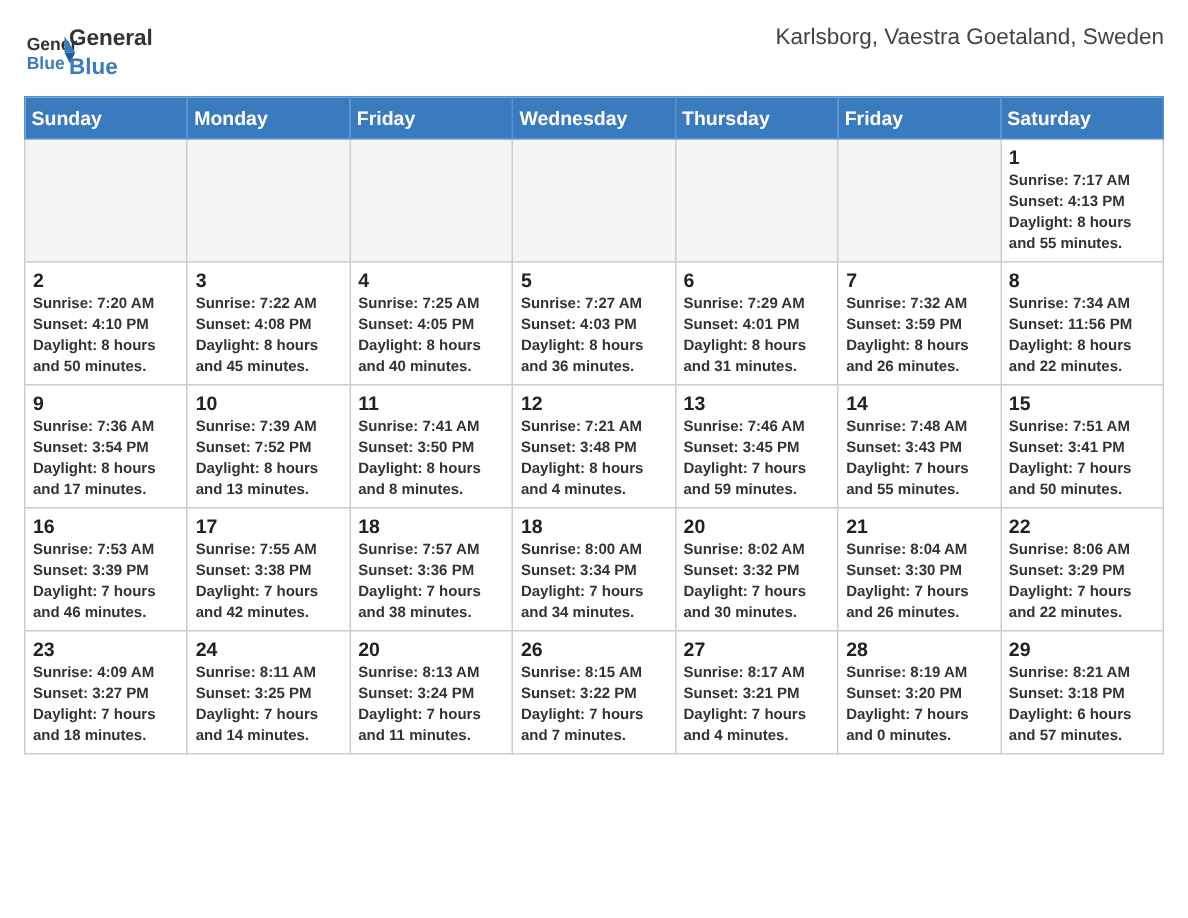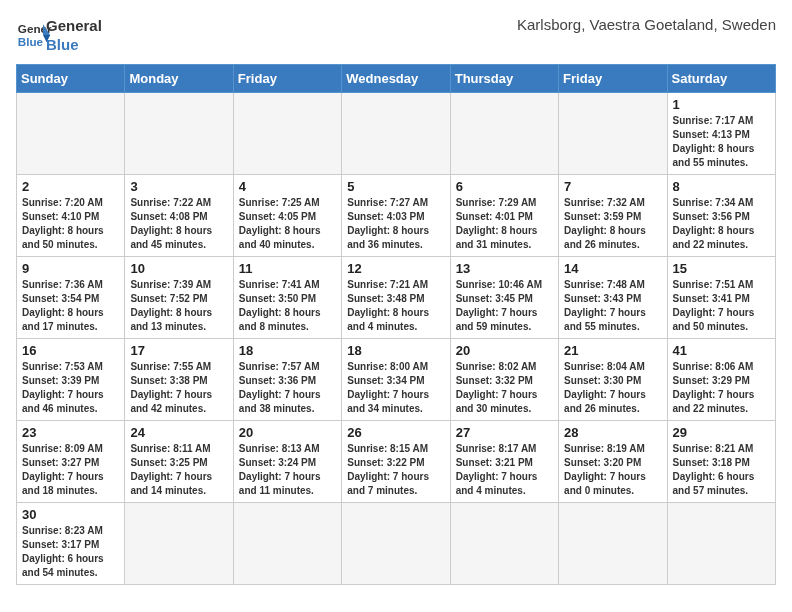--- a/index.html
+++ b/index.html
@@ -170,21 +170,21 @@
         <td>
           <span class="day-num">7</span>
           <div class="day-info">Sunrise: 7:32 AM
 Sunset: 3:59 PM
 Daylight: 8 hours
 and 26 minutes.</div>
         </td>
         <td>
           <span class="day-num">8</span>
           <div class="day-info">Sunrise: 7:34 AM
-Sunset: 3:56 PM
+Sunset: 11:56 PM
 Daylight: 8 hours
 and 22 minutes.</div>
         </td>
       </tr>
       <tr class="week-row">
         <td>
           <span class="day-num">9</span>
           <div class="day-info">Sunrise: 7:36 AM
 Sunset: 3:54 PM
 Daylight: 8 hours
@@ -206,21 +206,21 @@
         </td>
         <td>
           <span class="day-num">12</span>
           <div class="day-info">Sunrise: 7:21 AM
 Sunset: 3:48 PM
 Daylight: 8 hours
 and 4 minutes.</div>
         </td>
         <td>
           <span class="day-num">13</span>
-          <div class="day-info">Sunrise: 10:46 AM
+          <div class="day-info">Sunrise: 7:46 AM
 Sunset: 3:45 PM
 Daylight: 7 hours
 and 59 minutes.</div>
         </td>
         <td>
           <span class="day-num">14</span>
           <div class="day-info">Sunrise: 7:48 AM
 Sunset: 3:43 PM
 Daylight: 7 hours
 and 55 minutes.</div>
@@ -270,31 +270,31 @@
 and 30 minutes.</div>
         </td>
         <td>
           <span class="day-num">21</span>
           <div class="day-info">Sunrise: 8:04 AM
 Sunset: 3:30 PM
 Daylight: 7 hours
 and 26 minutes.</div>
         </td>
         <td>
-          <span class="day-num">41</span>
+          <span class="day-num">22</span>
           <div class="day-info">Sunrise: 8:06 AM
 Sunset: 3:29 PM
 Daylight: 7 hours
 and 22 minutes.</div>
         </td>
       </tr>
       <tr class="week-row">
         <td>
           <span class="day-num">23</span>
-          <div class="day-info">Sunrise: 8:09 AM
+          <div class="day-info">Sunrise: 4:09 AM
 Sunset: 3:27 PM
 Daylight: 7 hours
 and 18 minutes.</div>
         </td>
         <td>
           <span class="day-num">24</span>
           <div class="day-info">Sunrise: 8:11 AM
 Sunset: 3:25 PM
 Daylight: 7 hours
 and 14 minutes.</div>
@@ -328,29 +328,14 @@
 and 0 minutes.</div>
         </td>
         <td>
           <span class="day-num">29</span>
           <div class="day-info">Sunrise: 8:21 AM
 Sunset: 3:18 PM
 Daylight: 6 hours
 and 57 minutes.</div>
         </td>
       </tr>
-      <tr class="week-row">
-        <td>
-          <span class="day-num">30</span>
-          <div class="day-info">Sunrise: 8:23 AM
-Sunset: 3:17 PM
-Daylight: 6 hours
-and 54 minutes.</div>
-        </td>
-        <td class="empty"></td>
-        <td class="empty"></td>
-        <td class="empty"></td>
-        <td class="empty"></td>
-        <td class="empty"></td>
-        <td class="empty"></td>
-      </tr>
     </tbody>
 </table>
 
 </body></html>

